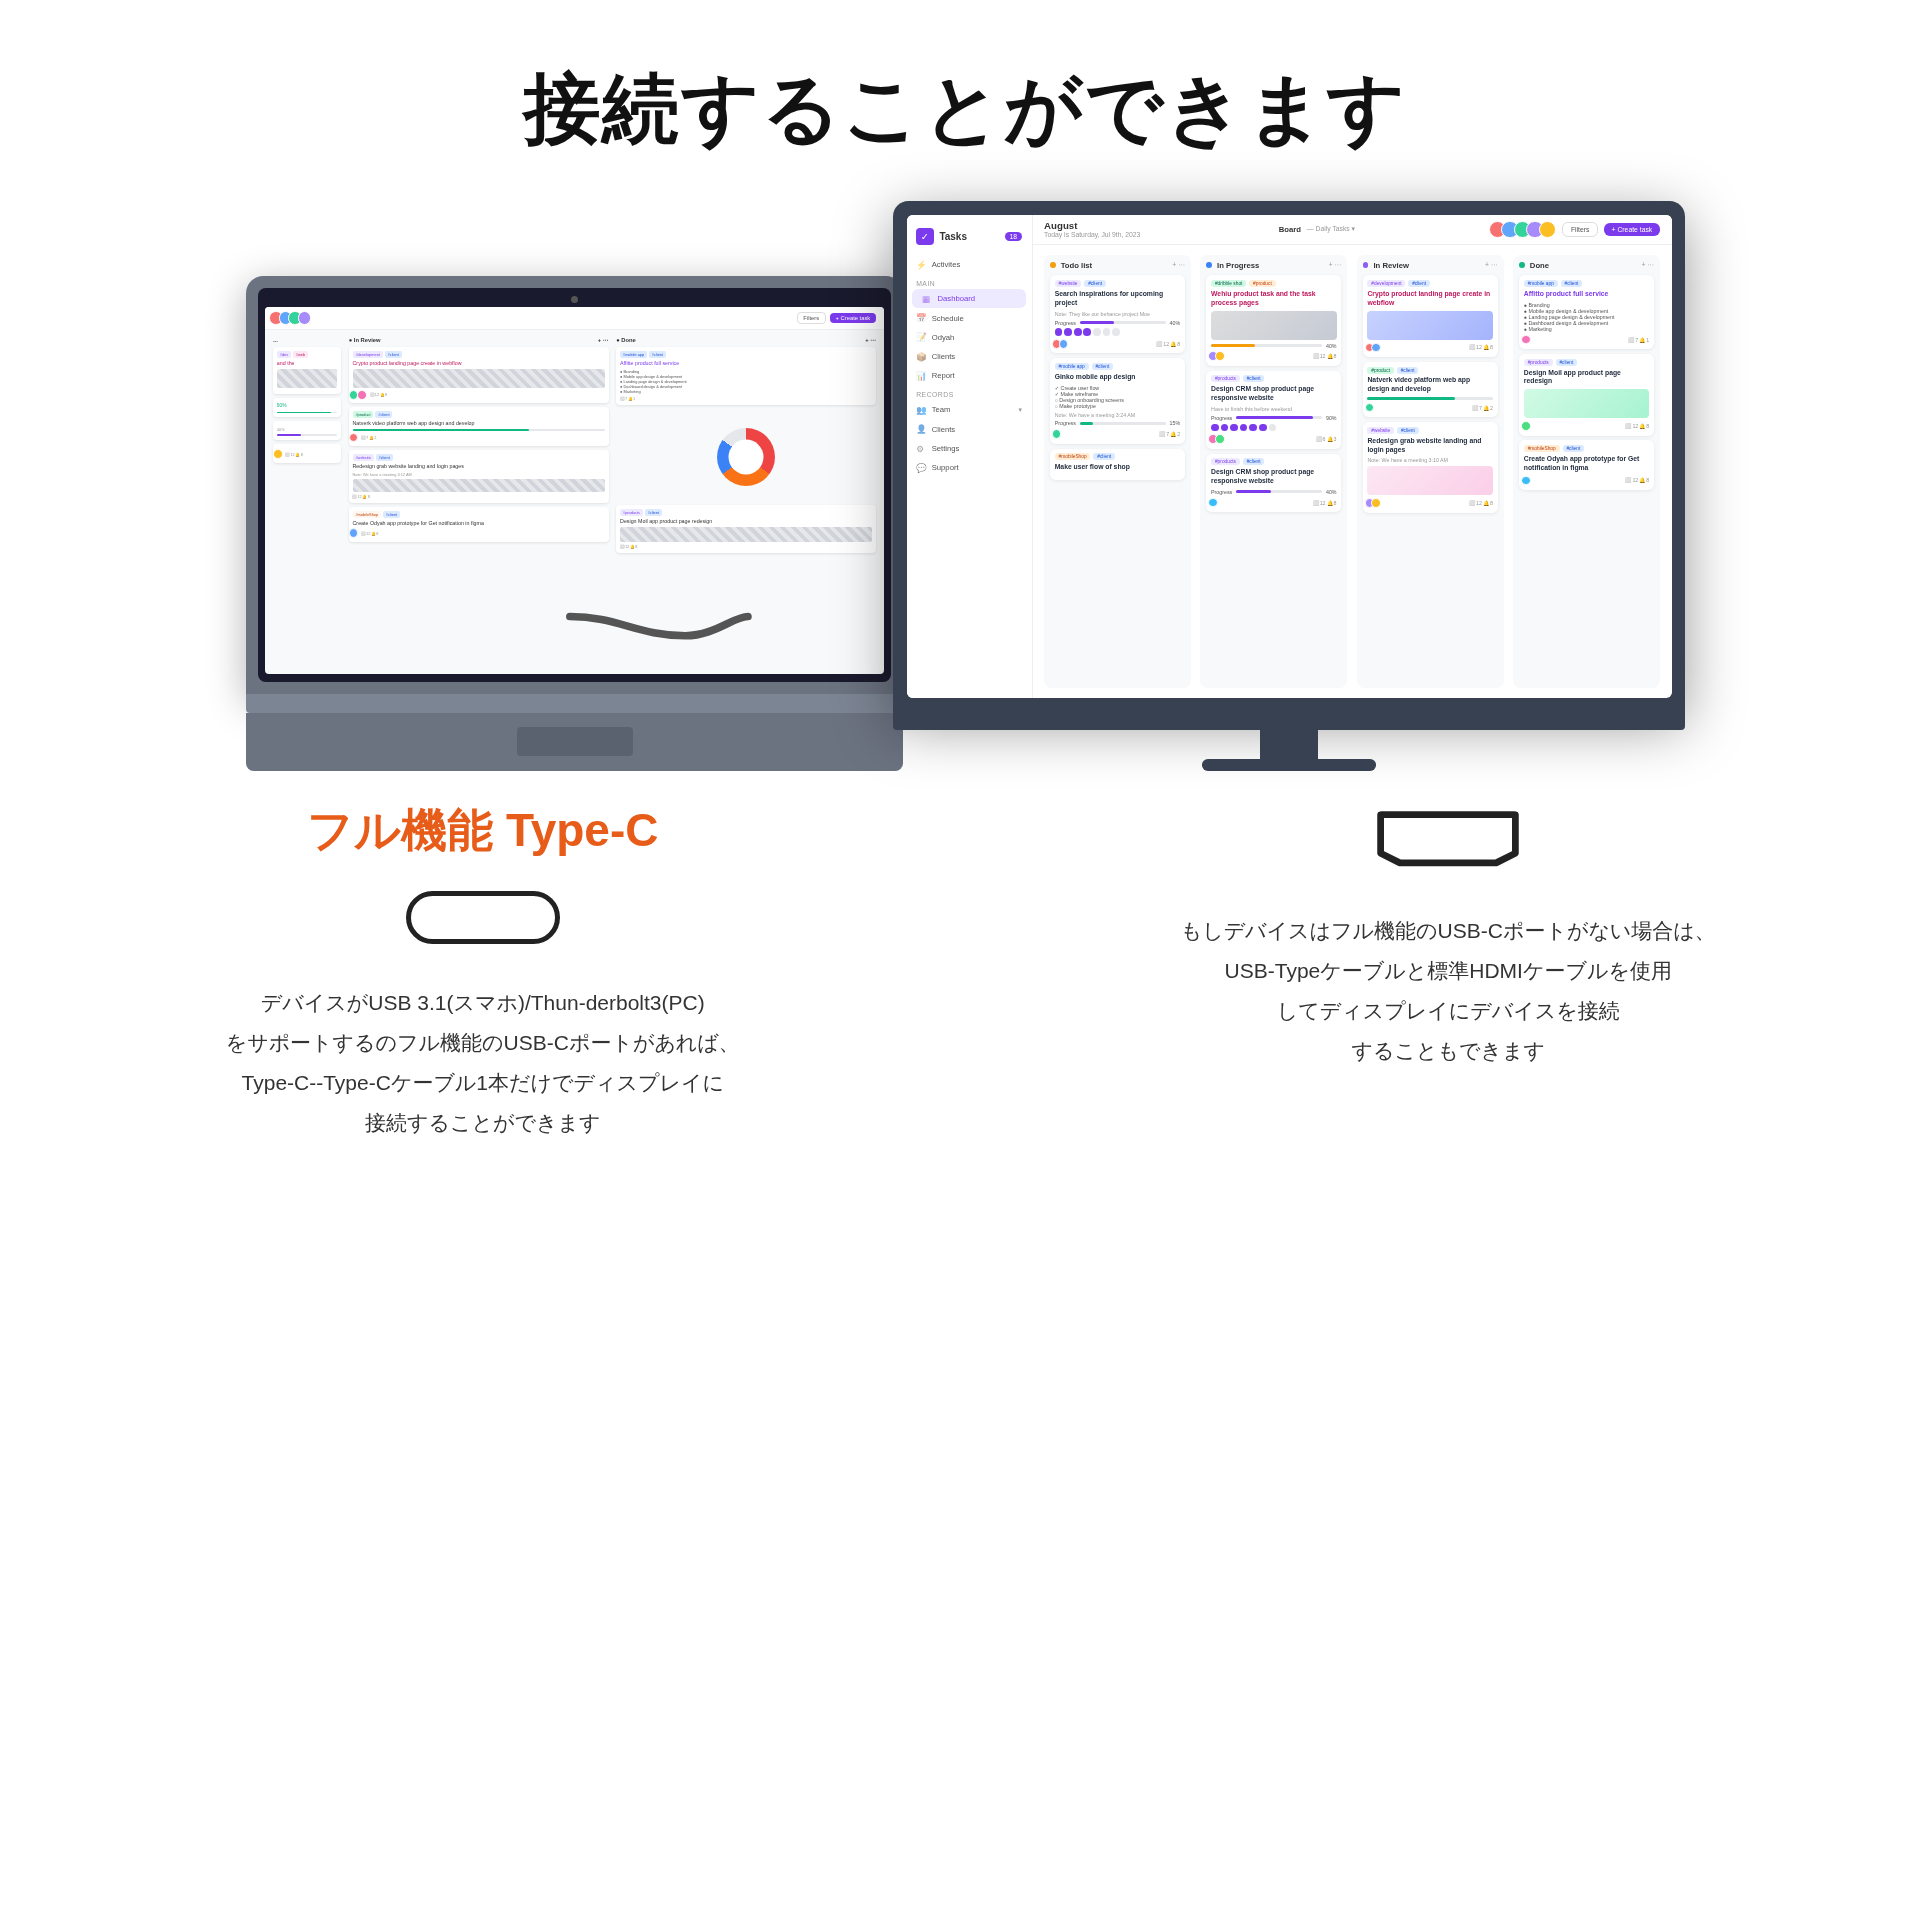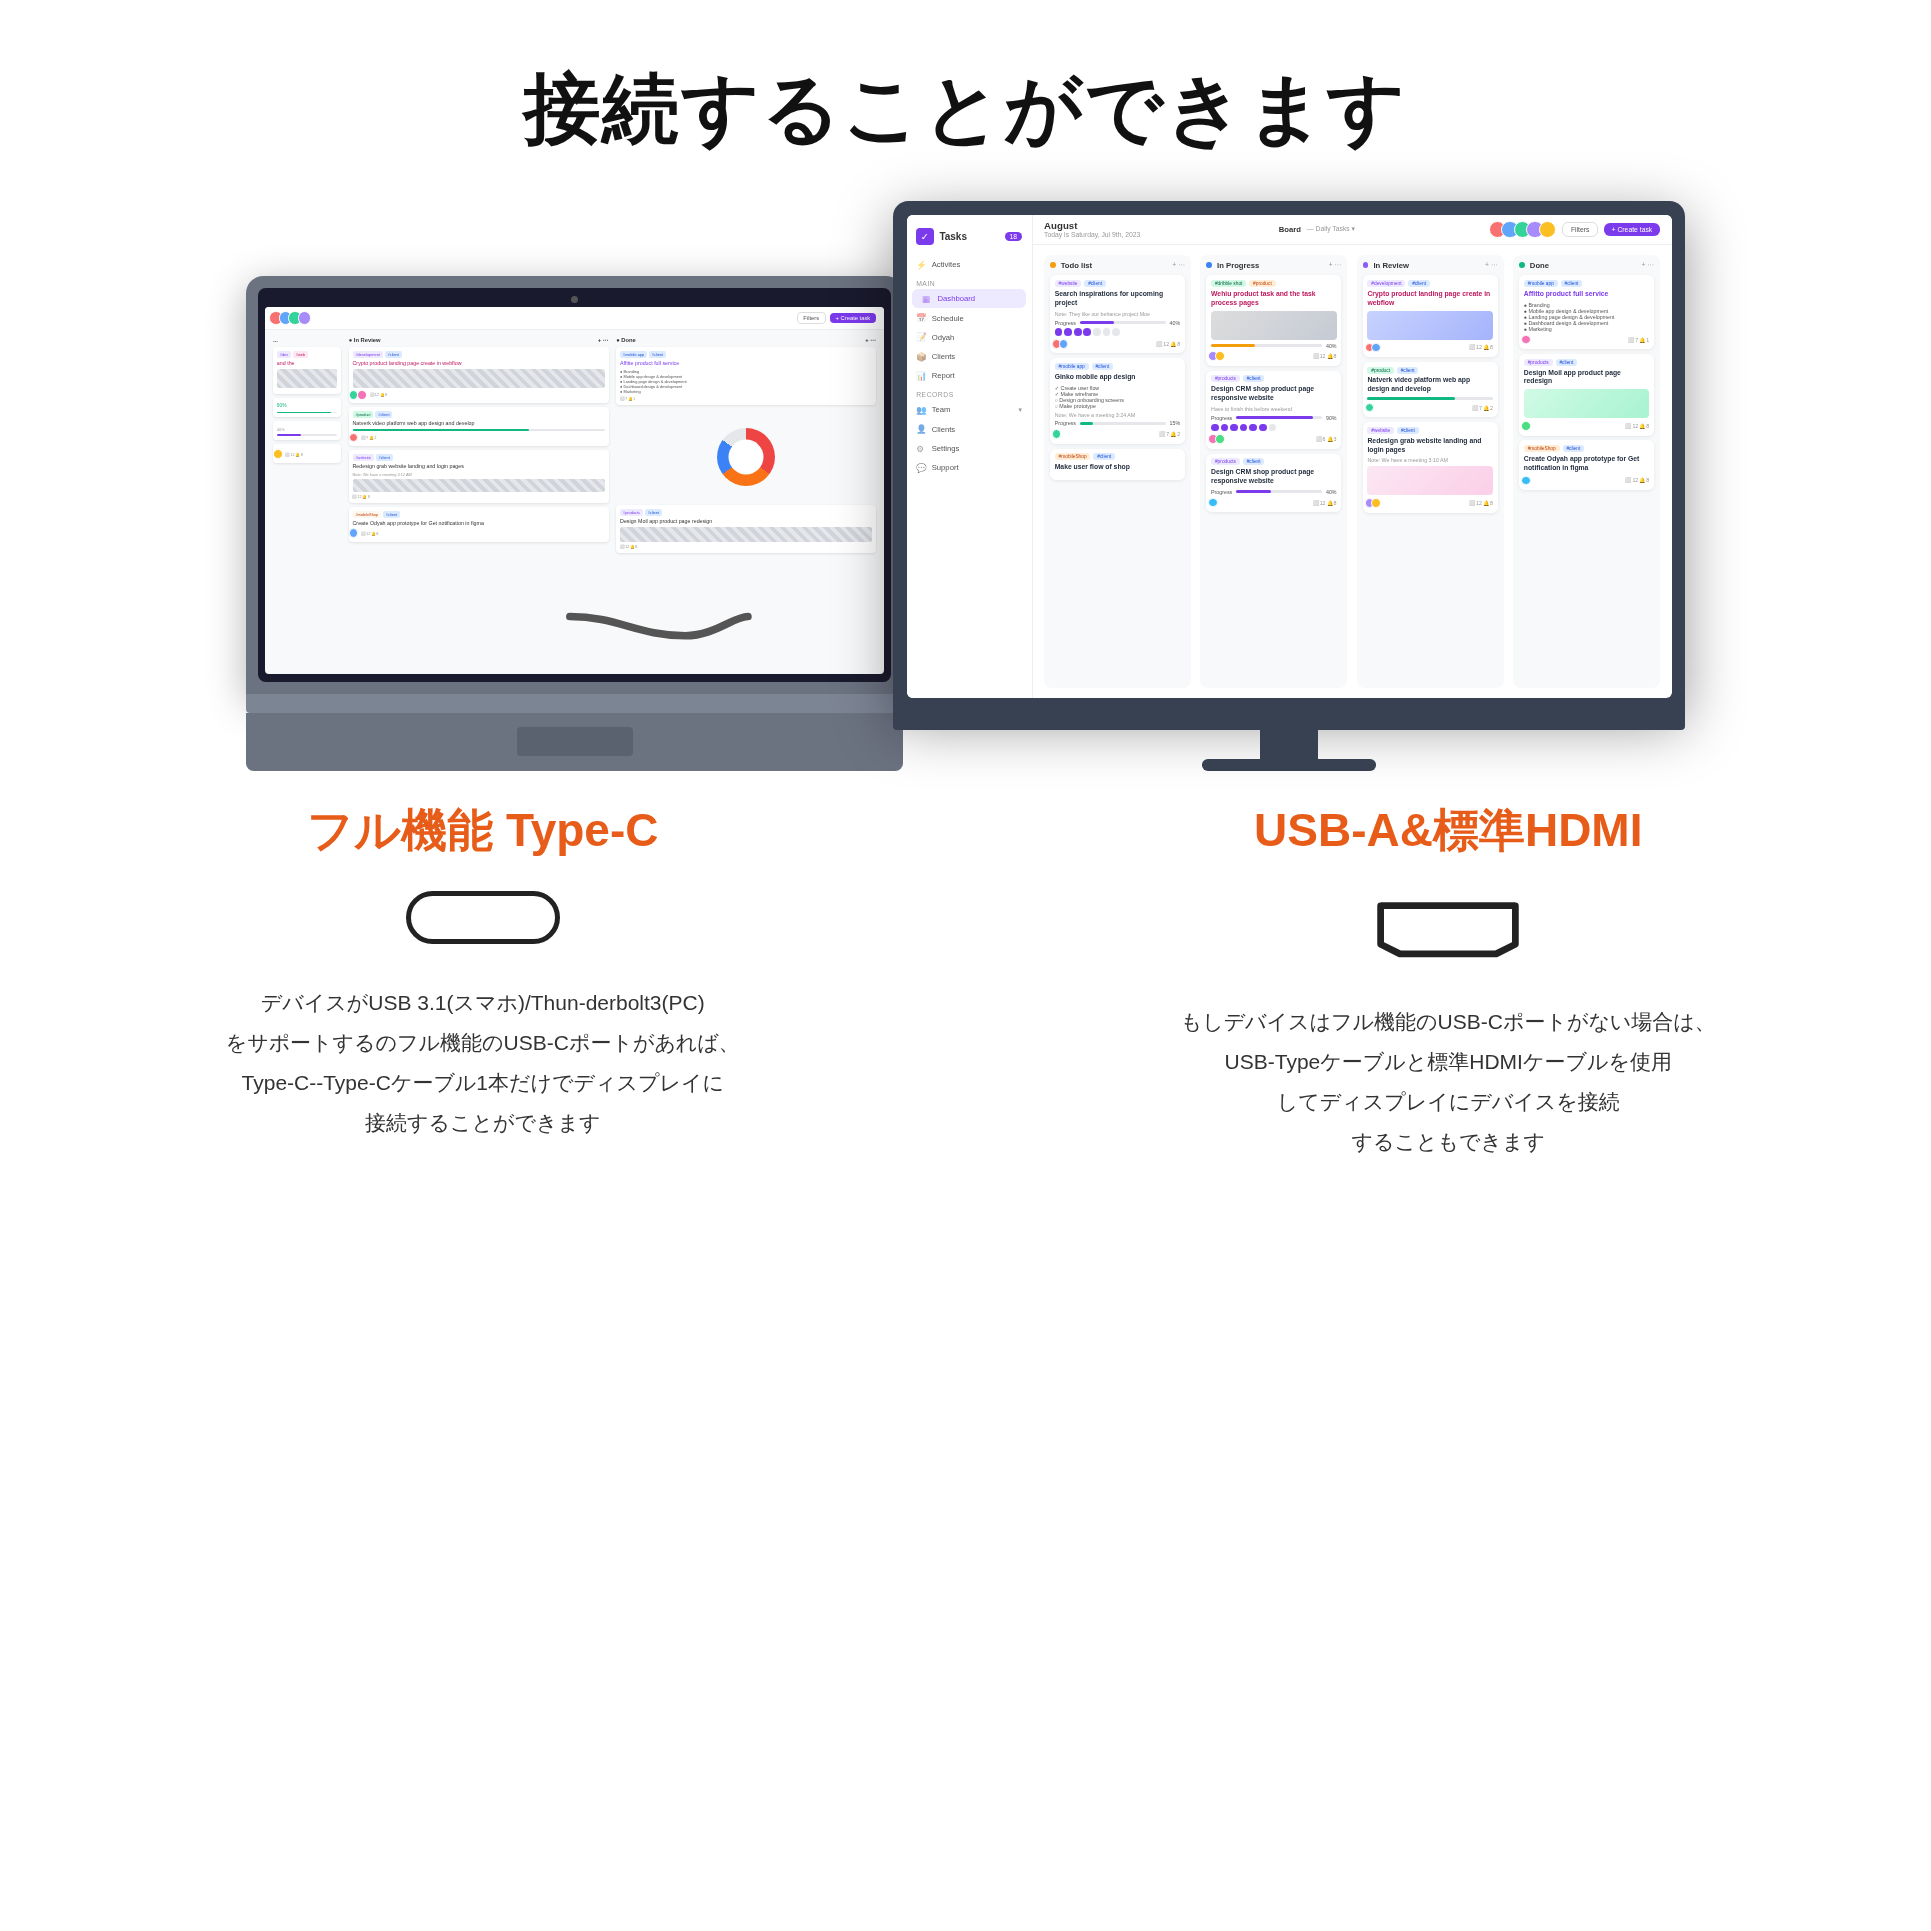--- a/index.html
+++ b/index.html
@@ -1250,21 +1250,20 @@
     <div class="usbc-icon"></div>
     <p class="feature-desc">
       デバイスがUSB 3.1(スマホ)/Thun-derbolt3(PC)<br>
       をサポートするのフル機能のUSB-Cポートがあれば、<br>
       Type-C--Type-Cケーブル1本だけでディスプレイに<br>
       接続することができます
     </p>
   </div>
 
   <div class="bottom-right">
-    <h2 class="feature-title usb">USB-A&amp;標準HDMI</h2>
 
     <div class="hdmi-icon">
       <svg viewBox="0 0 160 70" width="154" height="68" xmlns="http://www.w3.org/2000/svg">
 
         <path d="M 10 15 L 150 15 L 150 55 L 130 65 L 30 65 L 10 55 Z" fill="none" stroke="#222" stroke-width="7" stroke-linejoin="round"></path>
         <line x1="10" y1="15" x2="150" y2="15" stroke="#222" stroke-width="7"></line>
       </svg>
     </div>
     <p class="feature-desc">
       もしデバイスはフル機能のUSB-Cポートがない場合は、<br>

